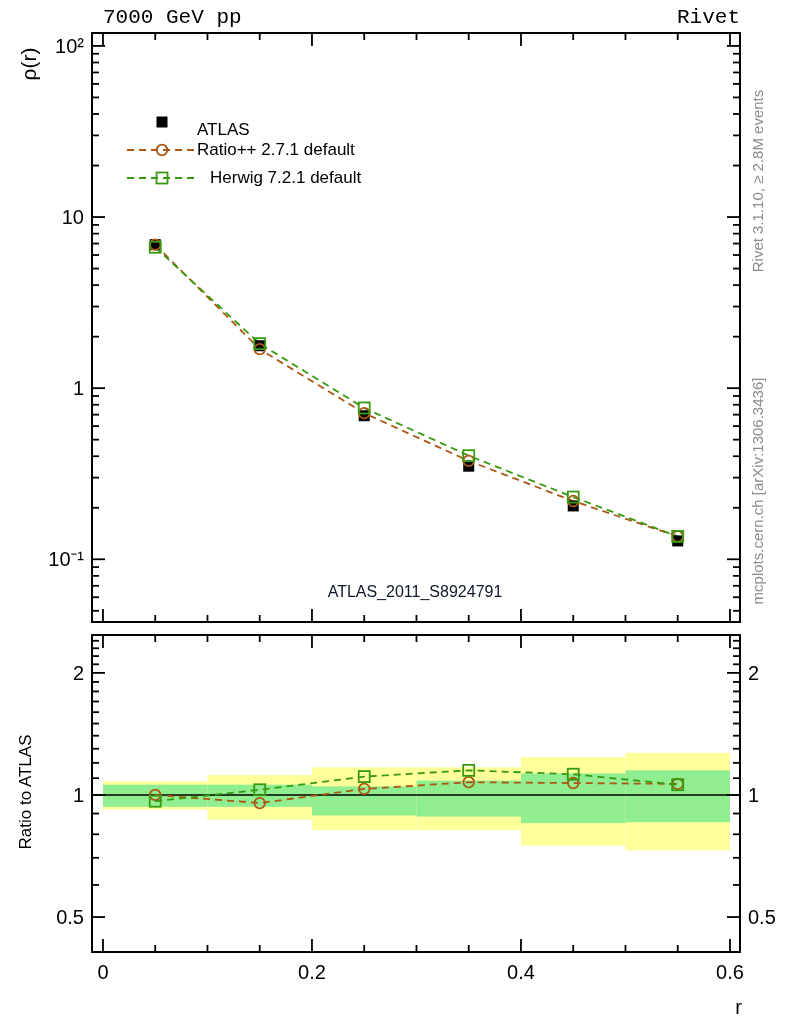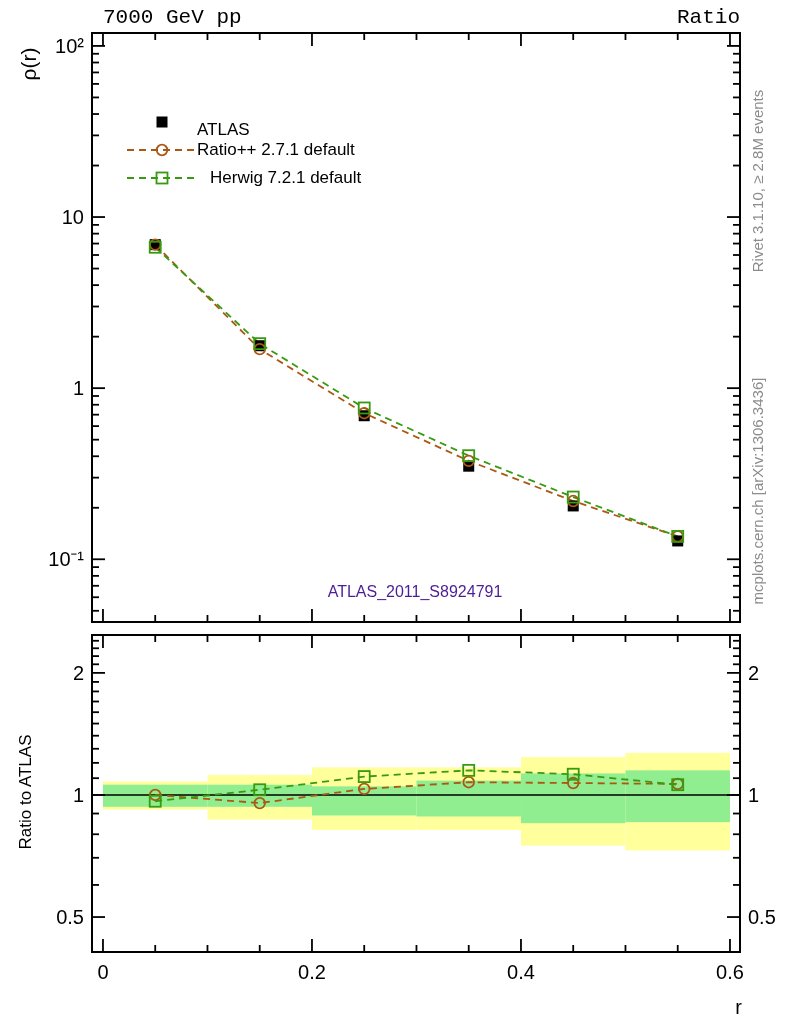--- a/index.html
+++ b/index.html
@@ -4,21 +4,21 @@
 <style>
   html,body{margin:0;padding:0;background:#fff;}
   #fig{position:relative;width:786px;height:1024px;background:#fff;
        font-family:"Liberation Sans",sans-serif;overflow:hidden;}
   #chart{position:absolute;left:0;top:0;}
   .lbl{position:absolute;color:#000;white-space:nowrap;}
   .title{font-size:21px;font-family:Liberation Mono, monospace;}
   .rot{transform:translate(-50%,-50%) rotate(-90deg);}
   .gray{color:#8c8c8c;}
   .legend-label{font-size:17px;}
-  .watermark{color:#4c1d95;font-size:16px;transform:translate(-50%,-50%);}
+  .watermark{color:#0f172a;font-size:16px;transform:translate(-50%,-50%);}
   .vside{font-size:15px;}
   .xlab{font-size:20px;}
 </style>
 </head>
 <body>
 
 <div id="fig">
   <svg id="chart" width="786" height="1024">
       <rect x="102.97242380261248" y="781.4123874656984" width="104.49927431059506" height="28.240370832783583" fill="#ffff9c"></rect>
       <rect x="207.47169811320754" y="775.0071312396184" width="104.49927431059513" height="44.48758031724799" fill="#ffff9c"></rect>
@@ -242,21 +242,21 @@
       <rect x="92" y="33" width="648" height="589" fill="none" stroke="#000" stroke-width="2"></rect>
       <rect x="92" y="635" width="648" height="317" fill="none" stroke="#000" stroke-width="2"></rect>
       <rect x="156.5" y="116.5" width="11" height="11" fill="#000000"></rect>
       <line x1="127" y1="150" x2="197" y2="150" stroke="#ad5714" stroke-width="1.8" stroke-dasharray="7 5"></line>
       <circle cx="162" cy="150" r="5.3" fill="none" stroke="#ad5714" stroke-width="1.8"></circle>
       <line x1="127" y1="178" x2="197" y2="178" stroke="#379a10" stroke-width="1.8" stroke-dasharray="7 5"></line>
       <rect x="156.5" y="172.5" width="11" height="11" fill="none" stroke="#379a10" stroke-width="1.8"></rect>
     </svg>
 
   <div class="lbl title" style="left:103px;top:6px;">7000 GeV pp</div>
-  <div class="lbl title" style="right:46px;top:6px;">Ratio</div>
+  <div class="lbl title" style="right:46px;top:6px;">Rivet</div>
 
   <div class="lbl rot" style="left:29px;top:64px;font-size:21px;">ρ(r)</div>
   <div class="lbl rot" style="left:26px;top:792px;font-size:17px;">Ratio to ATLAS</div>
   <div class="lbl xlab" style="right:44px;top:996px;">r</div>
 
   <div class="lbl rot vside gray" style="left:757px;top:181px;">Rivet 3.1.10, ≥ 2.8M events</div>
   <div class="lbl rot vside gray" style="left:757px;top:491px;">mcplots.cern.ch [arXiv:1306.3436]</div>
 
   <div class="lbl watermark" style="left:415px;top:592px;">ATLAS_2011_S8924791</div>
 

